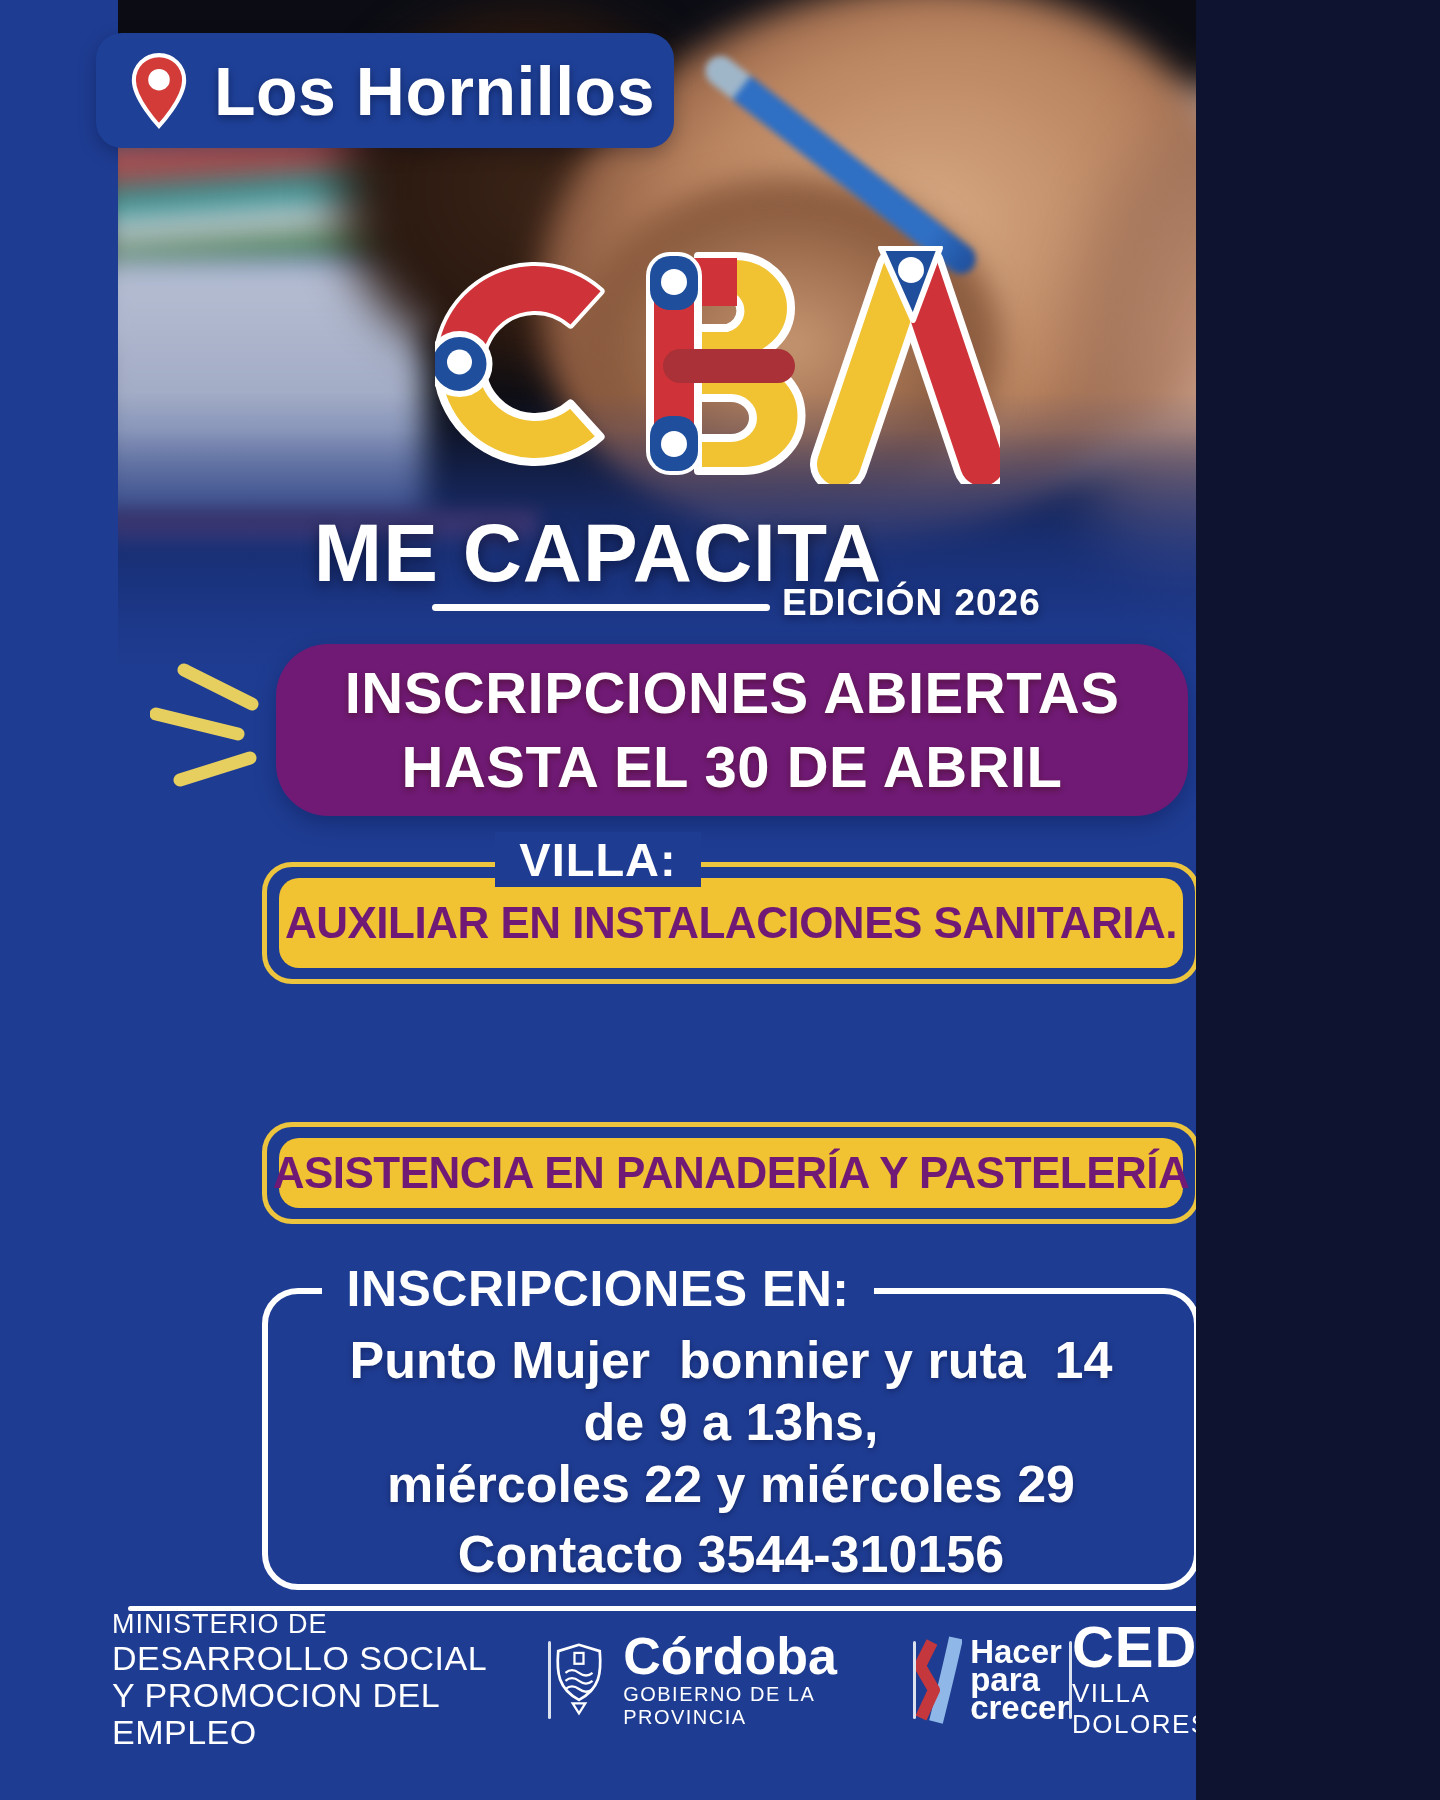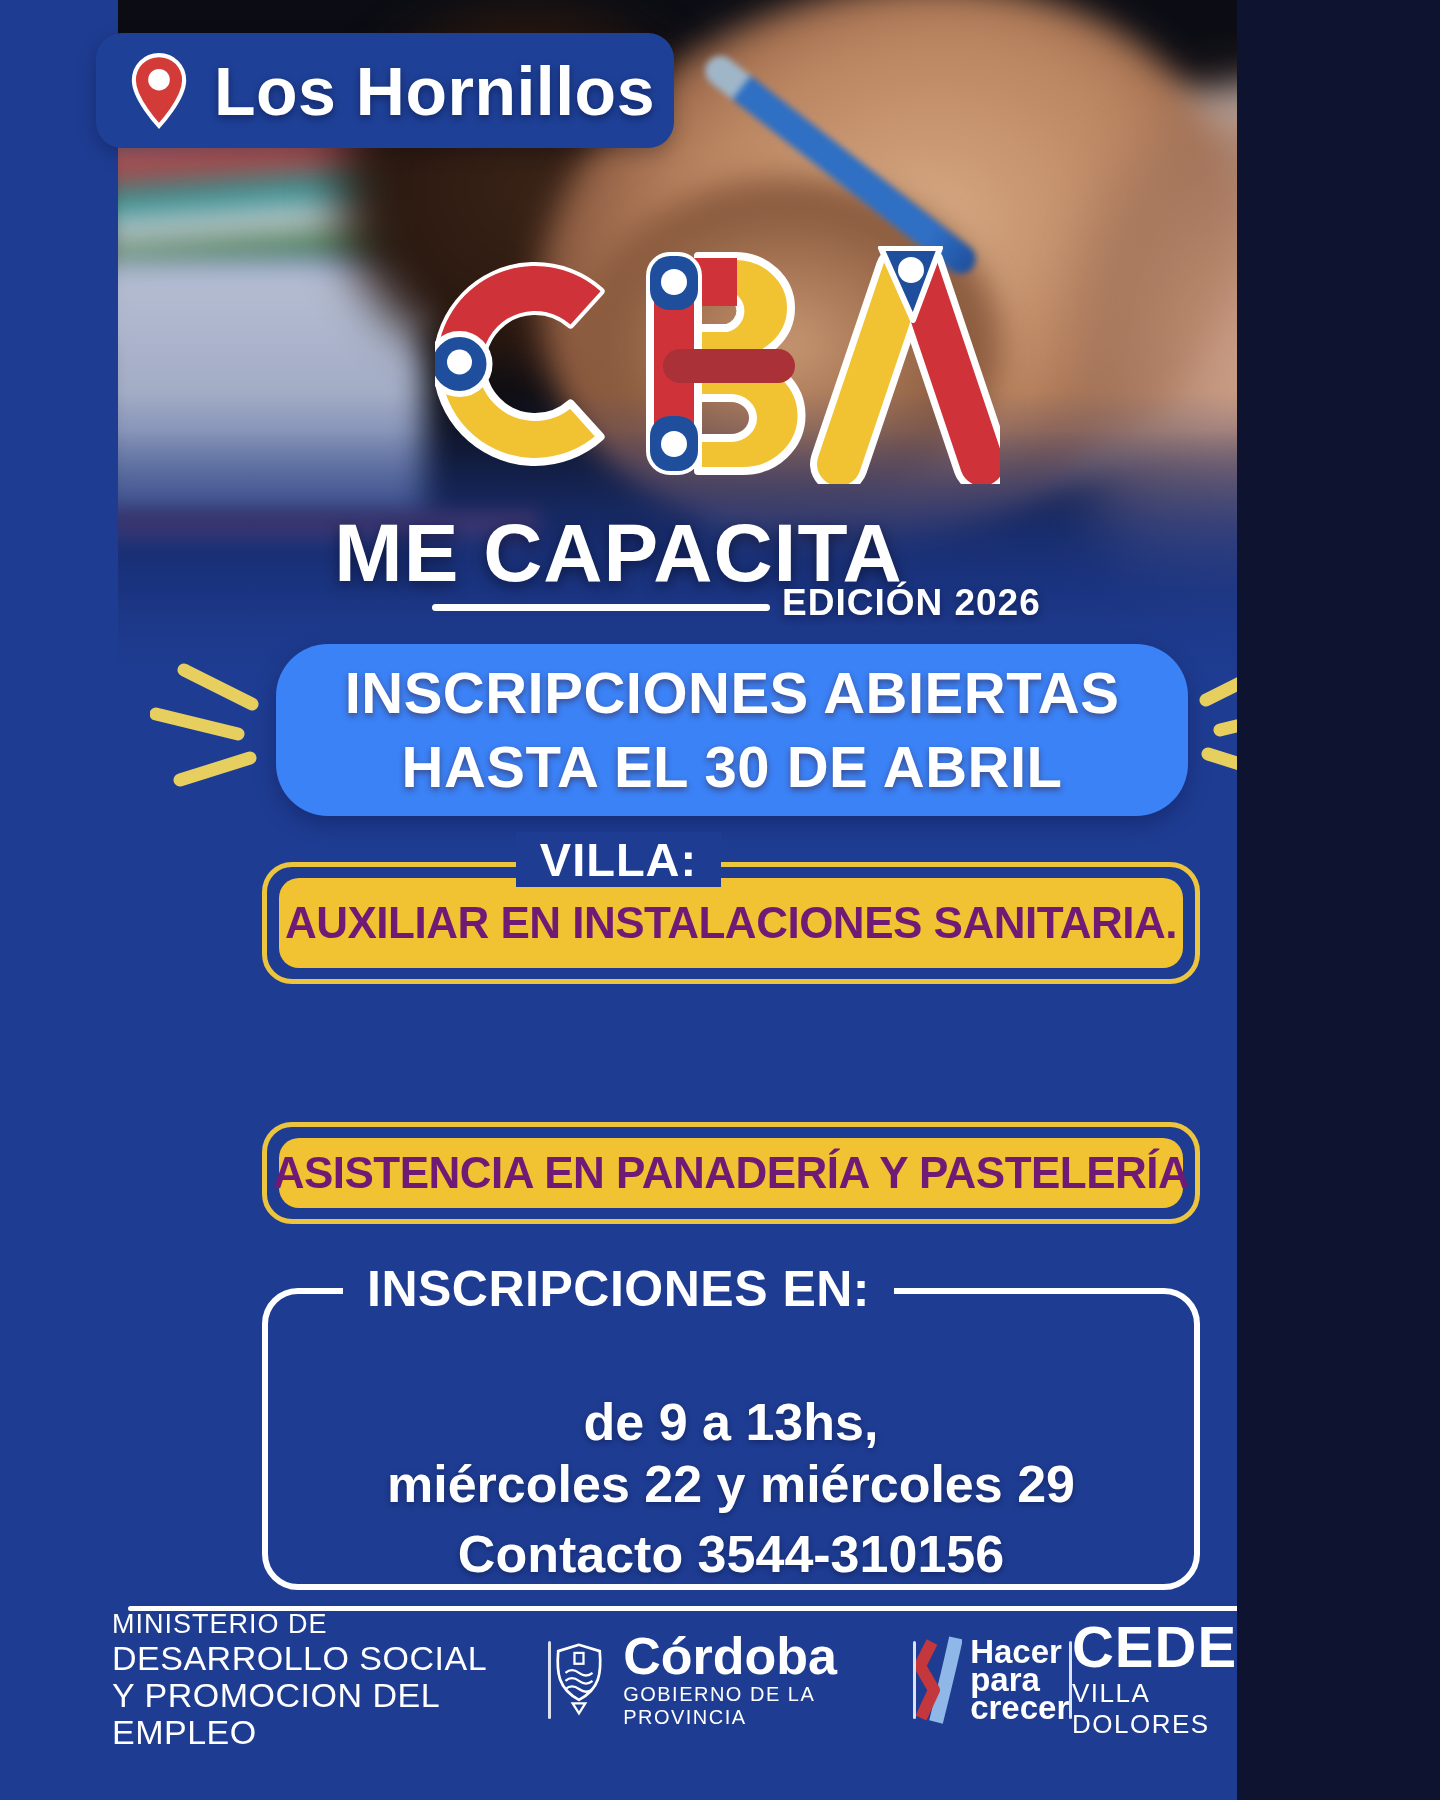--- a/index.html
+++ b/index.html
@@ -1,19 +1,19 @@
 <!DOCTYPE html>
 <html><head>
 <meta charset="utf-8">
 <style>
   html,body{margin:0;padding:0;background:#0e1430;}
   .poster{
     position:relative;width:1196px;height:1800px;overflow:hidden;
     background:#1e3c92;
-    font-family:"Liberation Sans",sans-serif;color:#fff;padding-left:41px;
+    font-family:"Liberation Sans",sans-serif;color:#fff;
   }
   
   .photo{position:absolute;left:118px;top:0;width:1204px;height:700px;overflow:hidden;background:#0c0d14;}
   .photo div{position:absolute;}
   .ph-books{left:-14px;top:118px;width:330px;height:215px;border-radius:10px;transform:rotate(-4deg);
     background:linear-gradient(180deg,#8a8fa3 0%,#c04444 18%,#2d9a98 34%,#cfd3da 48%,#3f7f4a 62%,#3a5fa8 78%,#d9d9e2 100%);
     filter:blur(12px);opacity:.95;}
   .ph-table{left:-24px;top:258px;width:330px;height:265px;background:linear-gradient(180deg,#b8c0d4,#8f9ab8);filter:blur(15px);}
   .ph-redline{left:-10px;top:512px;width:430px;height:30px;background:#a23a3a;filter:blur(9px);}
   .ph-hair{left:215px;top:5px;width:390px;height:370px;border-radius:50%;
@@ -38,21 +38,21 @@
   .loc-badge .label{font-size:68px;font-weight:700;letter-spacing:.5px;text-shadow:0 3px 8px rgba(0,0,30,.4);}
   
   .cba{position:absolute;left:435px;top:246px;width:565px;height:238px;}
   
   .me-capacita{position:absolute;left:0;top:506px;width:100%;text-align:center;
     font-size:82px;font-weight:700;letter-spacing:1px;text-shadow:0 4px 14px rgba(0,0,20,.5);}
   .ed-line{position:absolute;left:432px;top:604px;width:338px;height:7px;border-radius:4px;background:#fff;}
   .ed-text{position:absolute;left:782px;top:582px;font-size:37px;font-weight:700;letter-spacing:1px;
     text-shadow:0 3px 8px rgba(0,0,30,.4);}
   
-  .announce{position:absolute;left:276px;top:644px;width:912px;height:172px;border-radius:52px;background:#3b82f6;
+  .announce{position:absolute;left:276px;top:644px;width:912px;height:172px;border-radius:52px;background:#701a75;
     display:flex;flex-direction:column;align-items:center;justify-content:center;gap:4px;
     box-shadow:0 8px 22px rgba(0,0,30,.25);}
   .announce .ln{font-size:58px;font-weight:700;letter-spacing:.5px;line-height:70px;
     text-shadow:0 3px 6px rgba(60,10,10,.45);}
   .sparkle{position:absolute;width:110px;height:150px;}
   .sparkle.left{left:150px;top:652px;}
   .sparkle.right{left:1198px;top:648px;transform:scaleX(-1);}
   
   .course-outer{position:absolute;left:262px;width:938px;border:5px solid #ecc43e;border-radius:30px;box-sizing:border-box;}
   .course-inner{position:absolute;left:12px;right:12px;top:11px;bottom:11px;background:#f1c232;border-radius:20px;
@@ -178,20 +178,21 @@
     </div>
   </div>
   <div class="legend cursos">
     <span>VILLA:</span>
   </div>
 
   <div class="ins-box"></div>
   <div class="legend ins">
     <span>INSCRIPCIONES EN:</span>
   </div>
+  <div class="ins-line" id="insl0">Punto Mujer  bonnier y ruta  14</div>
   <div class="ins-line" id="insl1">de 9 a 13hs,</div>
   <div class="ins-line" id="insl2">miércoles 22 y miércoles 29</div>
   <div class="ins-line" id="insl3">Contacto 3544-310156</div>
 
   <div class="footer-line"></div>
   <div class="footer">
     <div class="ministry">
       <span class="m0">MINISTERIO DE</span>
       <span class="m1">DESARROLLO SOCIAL</span>
       <span class="m2">Y PROMOCION DEL EMPLEO</span>

